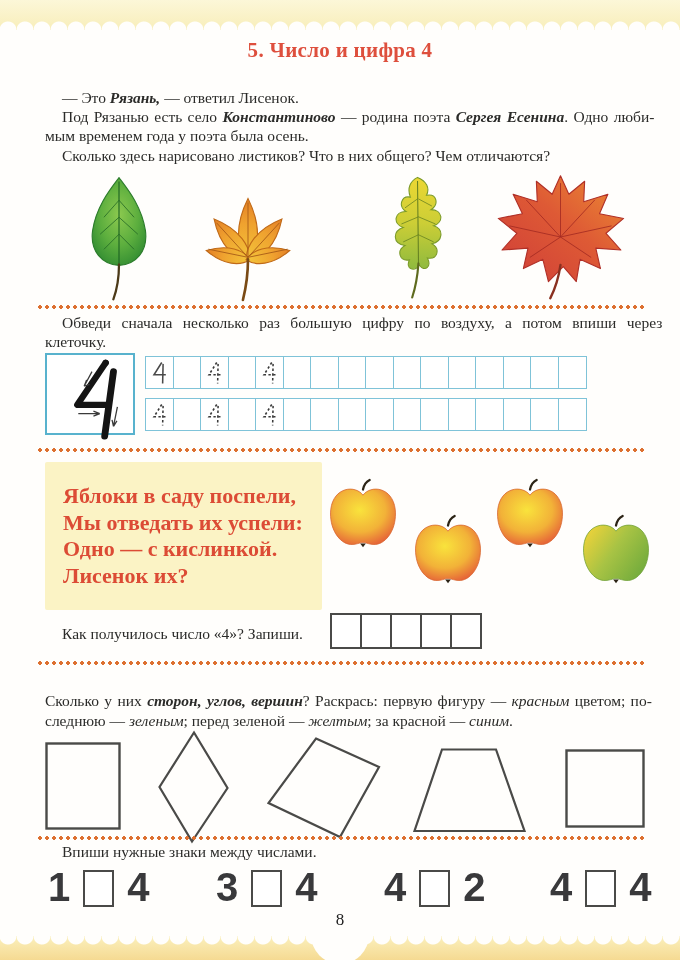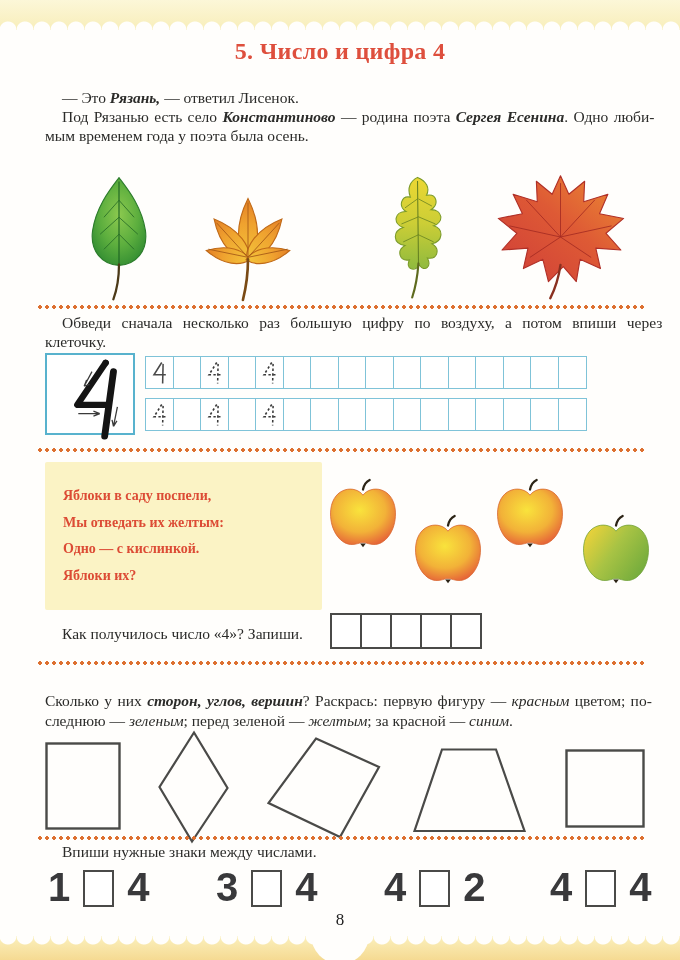--- a/index.html
+++ b/index.html
@@ -33,21 +33,21 @@
     position:absolute; left:311px; top:906px; width:58px; height:58px;
     border-radius:50%; background:#fffefc; z-index:3;
   }
   .page-num {
     position:absolute; left:0; right:0; top:910px; text-align:center;
     font-size:17px; color:#222; z-index:4;
   }
   
   .title {
     position:absolute; top:38px; left:0; right:0; text-align:center;
-    font-size:24px; font-weight:bold; color:#de4f3d; letter-spacing:0.3px;
+    font-size:21px; font-weight:bold; color:#de4f3d; letter-spacing:0.3px;
   }
   .tline { position:absolute; left:45px; width:592px; font-size:15.5px; white-space:nowrap; }
   .indent { padding-left:17px; }
   .bi { font-weight:bold; font-style:italic; }
   .it { font-style:italic; }
   .jspace { word-spacing:6.5px; }
   .jsmall { word-spacing:1.5px; }
   
   .dots {
     position:absolute; left:38px; width:606px; height:4px;
@@ -64,21 +64,21 @@
     width:29px; height:33px; border:1.5px solid #7fc3d8; background:#fff;
     display:flex; align-items:flex-start; justify-content:flex-start; padding:2px 0 0 3px;
   }
   .tcell + .tcell { margin-left:-1.5px; }
   
   .poem-box {
     position:absolute; left:45px; top:462px; width:277px; height:148px;
     background:#fbf3c5; border-radius:2px;
   }
   .poem-line {
-    position:relative; margin-left:18px; font-size:14px; font-weight:bold;
+    position:relative; margin-left:18px; font-size:22px; font-weight:bold;
     color:#dc4b35; line-height:26.5px; white-space:nowrap;
   }
   .poem-line:first-child { margin-top:21px; }
   .watermark {
     position:absolute; left:50px; top:452px; width:610px; z-index:5;
     font-family:"Liberation Sans", sans-serif; font-weight:bold;
     font-size:55px; letter-spacing:1px; color:rgba(255,255,255,0.42);
     -webkit-text-stroke:2px rgba(160,160,160,0.30);
     text-shadow:2px 3px 2px rgba(255,255,255,0.8), -1px -1px 1px rgba(140,140,140,0.15);
     pointer-events:none; white-space:nowrap;
@@ -105,20 +105,21 @@
   <div class="band-top"></div>
   <div class="band-bottom"></div>
   <div class="page-num-notch"></div>
   <div class="page-num">8</div>
 
   <div class="title">5. Число и цифра 4</div>
 
   <div class="tline indent" style="top:89px"><span>— Это </span><span class="bi">Рязань,</span><span> — ответил Лисенок.</span></div>
   <div class="tline jsmall indent" style="top:108px"><span>Под Рязанью есть село </span><span class="bi">Константиново</span><span> — родина поэта </span><span class="bi">Сергея Есенина</span><span>. Одно люби-</span></div>
   <div class="tline" style="top:127px"><span>мым временем года у поэта была осень.</span></div>
+  <div class="tline indent" style="top:147px"><span>Сколько здесь нарисовано листиков? Что в них общего? Чем отличаются?</span></div>
 
   <div class="leaf" style="left:68px;top:172px">
     <svg width="102" height="132" viewBox="0 0 100 140">
       <defs>
           <radialGradient id="gBirch" cx="50%" cy="42%" r="65%">
         <stop offset="0%" stop-color="#8cc94f"></stop>
             <stop offset="55%" stop-color="#5cae3e"></stop>
             <stop offset="100%" stop-color="#2f8a31"></stop>
       </radialGradient>
         </defs>
@@ -263,23 +264,23 @@
       <div class="tcell"></div>
       <div class="tcell"></div>
       <div class="tcell"></div>
       <div class="tcell"></div>
     </div>
 
   <div class="dots" style="top:448px"></div>
 
   <div class="poem-box">
     <div class="poem-line">Яблоки в саду поспели,</div>
-    <div class="poem-line">Мы отведать их желтым:</div>
+    <div class="poem-line">Мы отведать их успели:</div>
     <div class="poem-line">Одно — с кислинкой.</div>
-    <div class="poem-line">Яблоки их?</div>
+    <div class="poem-line">Лисенок их?</div>
   </div>
 
   <svg width="0" height="0" style="position:absolute">
     <defs>
       <radialGradient id="gApple" cx="45%" cy="38%" r="72%">
         <stop offset="0%" stop-color="#f9e33c"></stop>
           <stop offset="55%" stop-color="#f2b238"></stop>
           <stop offset="100%" stop-color="#e35338"></stop>
       </radialGradient>
       <linearGradient id="gAppleG" x1="0" y1="0.2" x2="1" y2="0.8">

